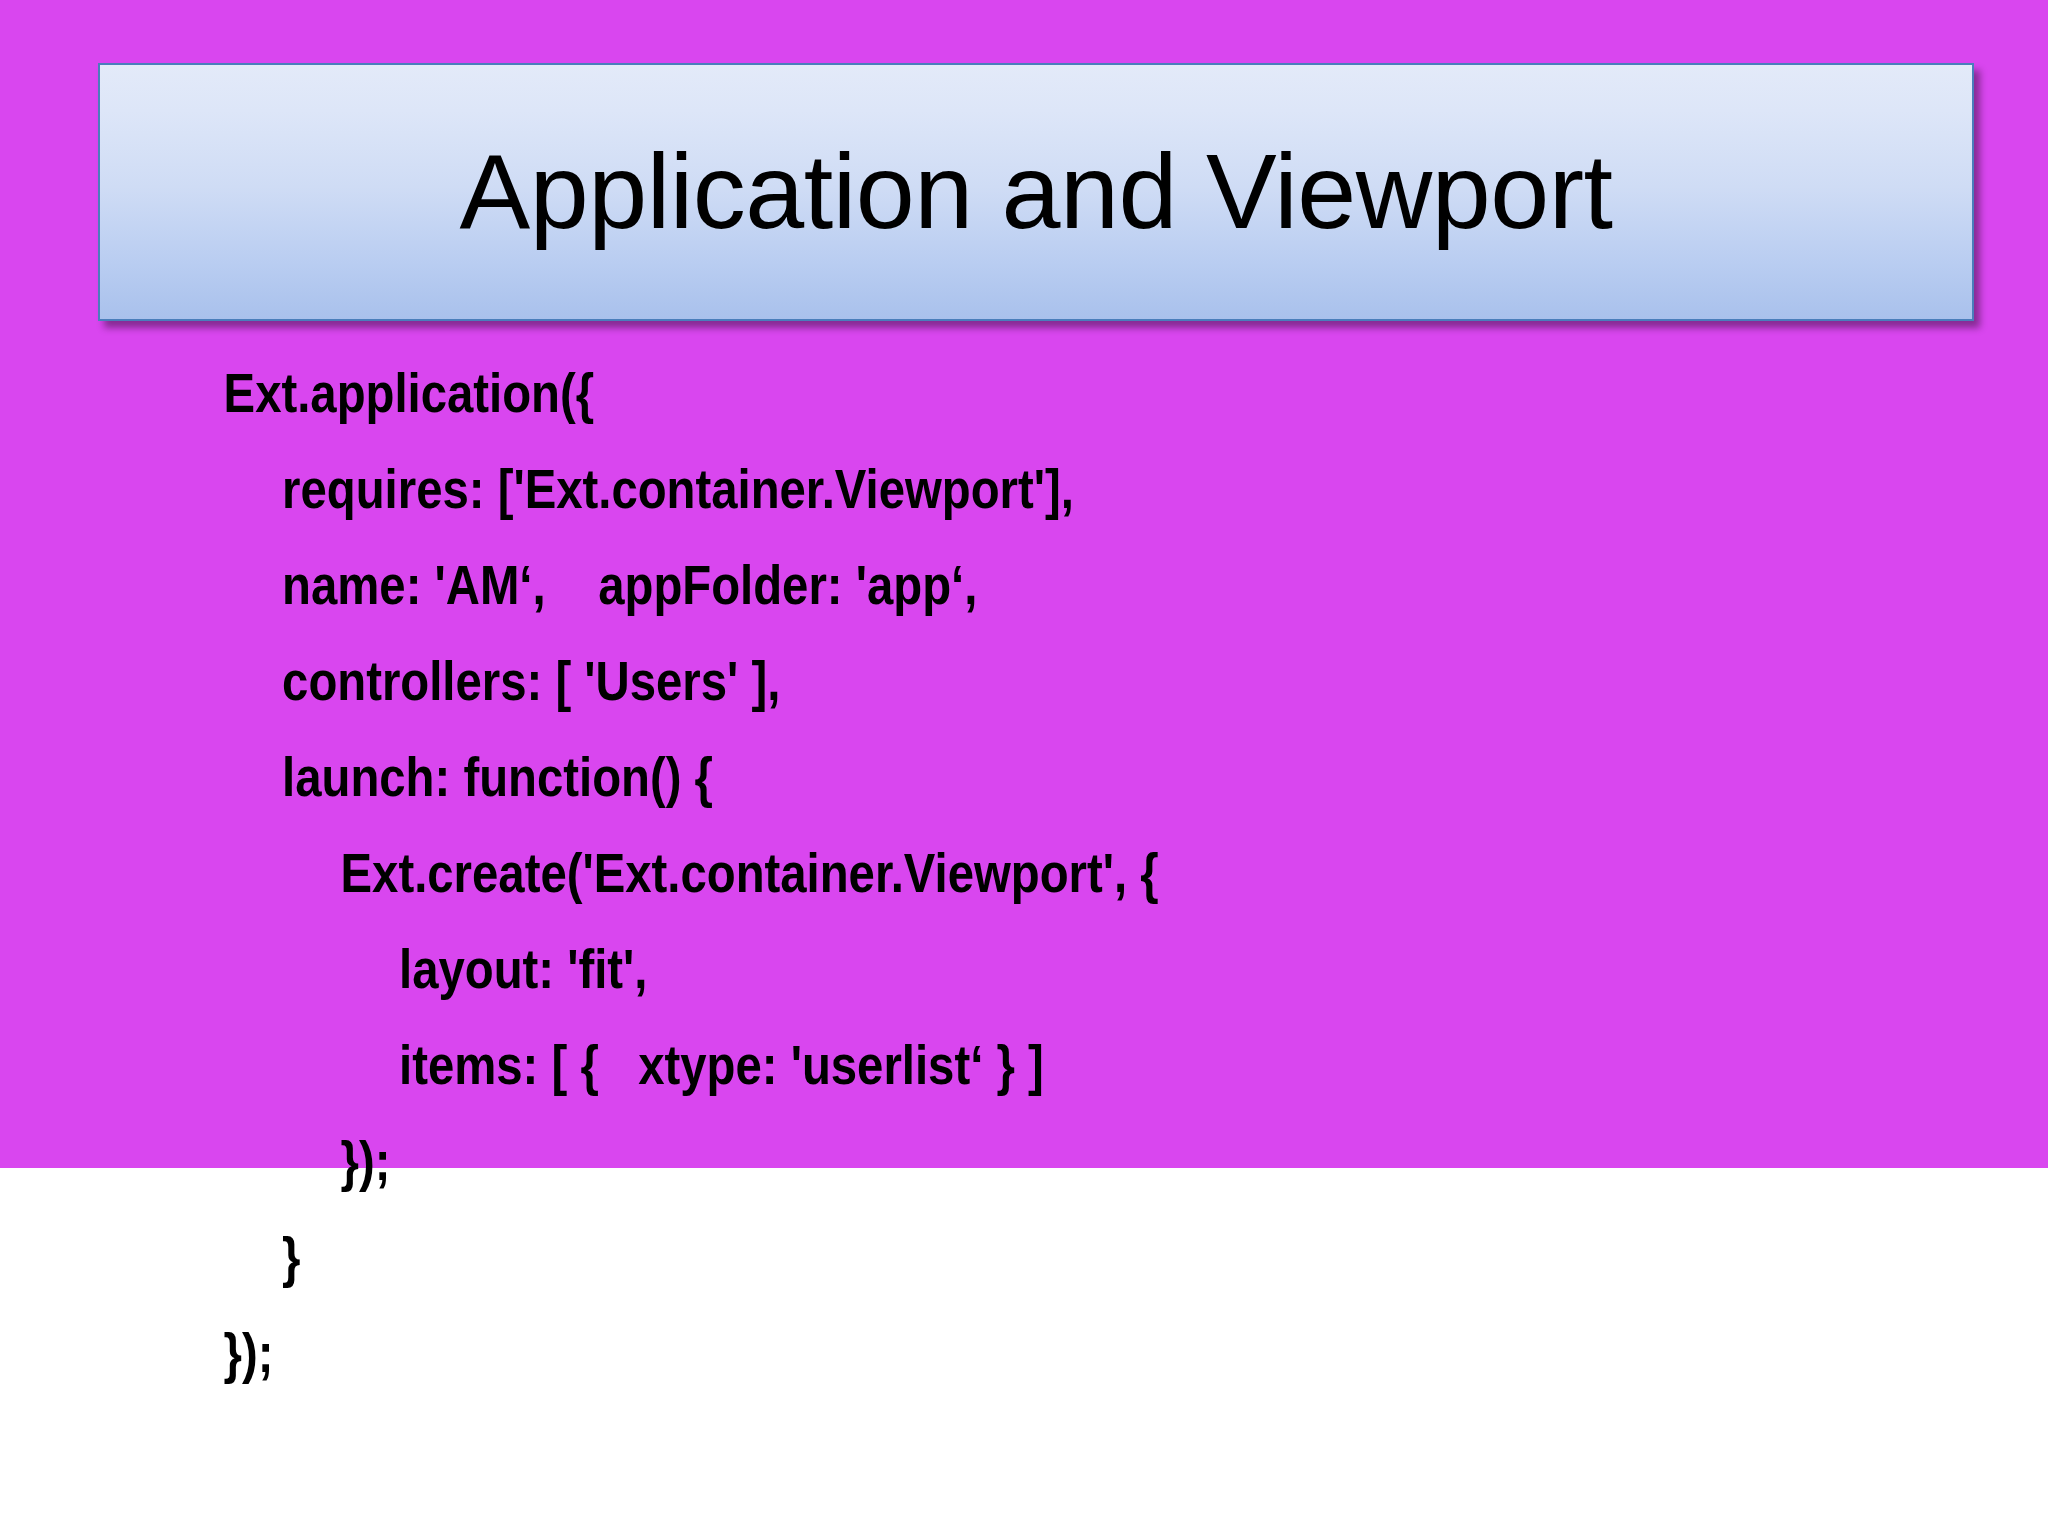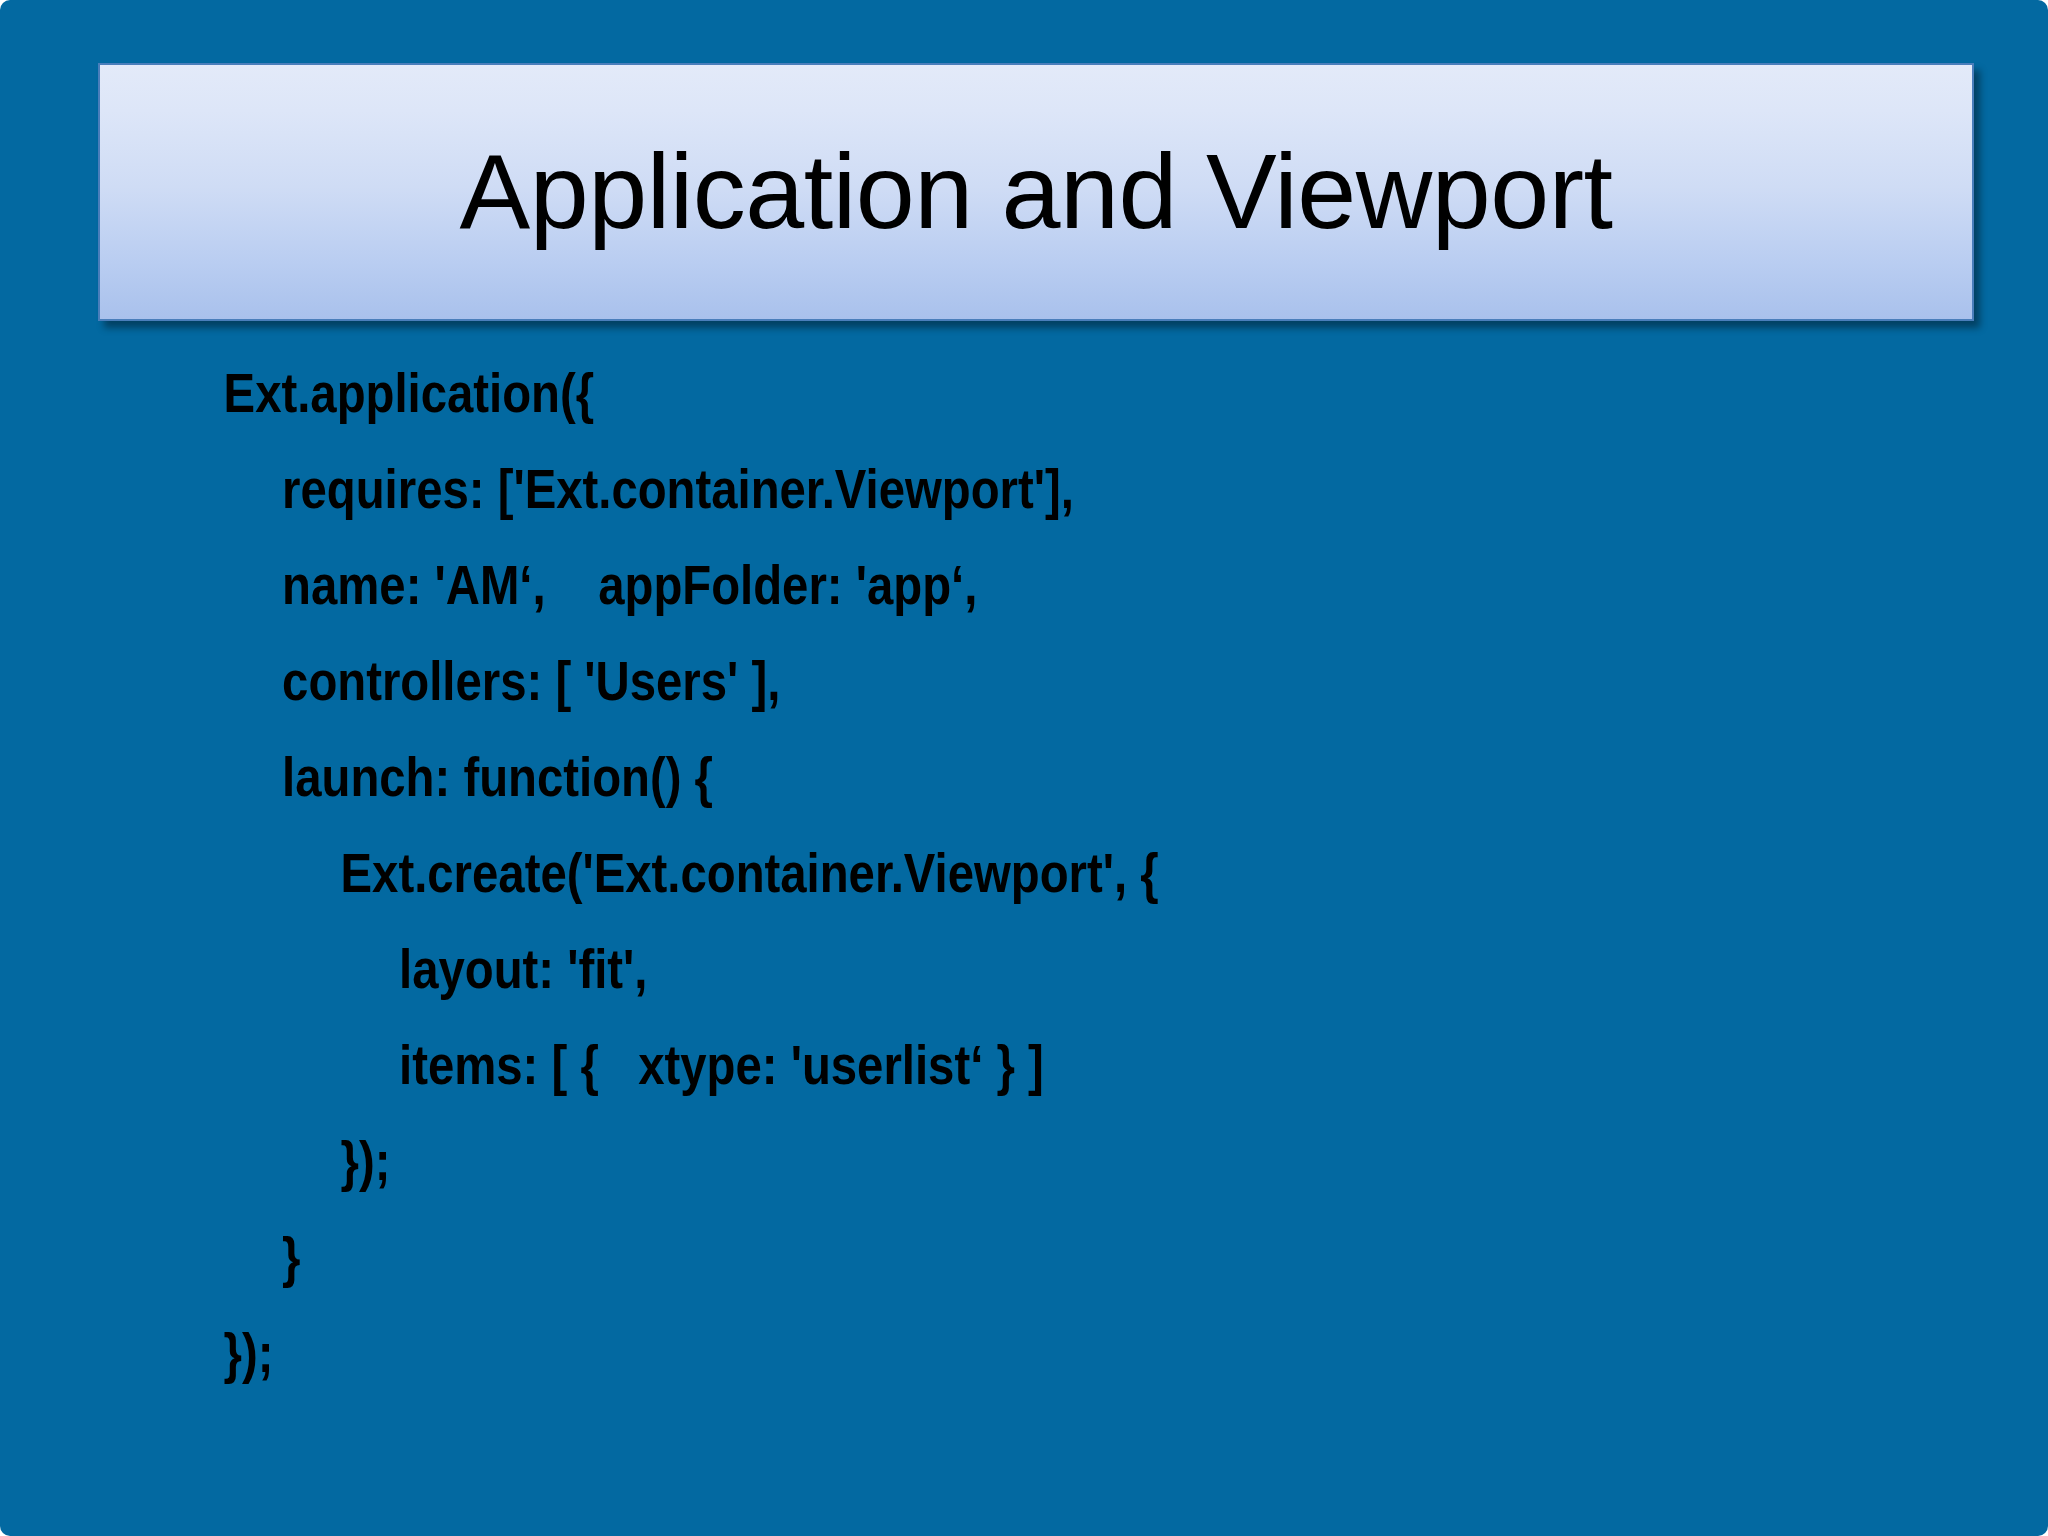--- a/index.html
+++ b/index.html
@@ -11,23 +11,22 @@
     width: 2048px;
     height: 1536px;
     overflow: hidden;
     font-family: "Liberation Sans", sans-serif;
     -webkit-font-smoothing: antialiased;
   }
 
   .slide {
     position: relative;
     width: 2048px;
-    height: 1536px;
-    background: #0369a1;
-    border-radius: 10px;
+    height: 1168px;
+    background: #d946ef;
   }
 
   
   .title-box {
     position: absolute;
     left: 98px;
     top: 63px;
     width: 1876px;
     height: 258px;
     box-sizing: border-box;

